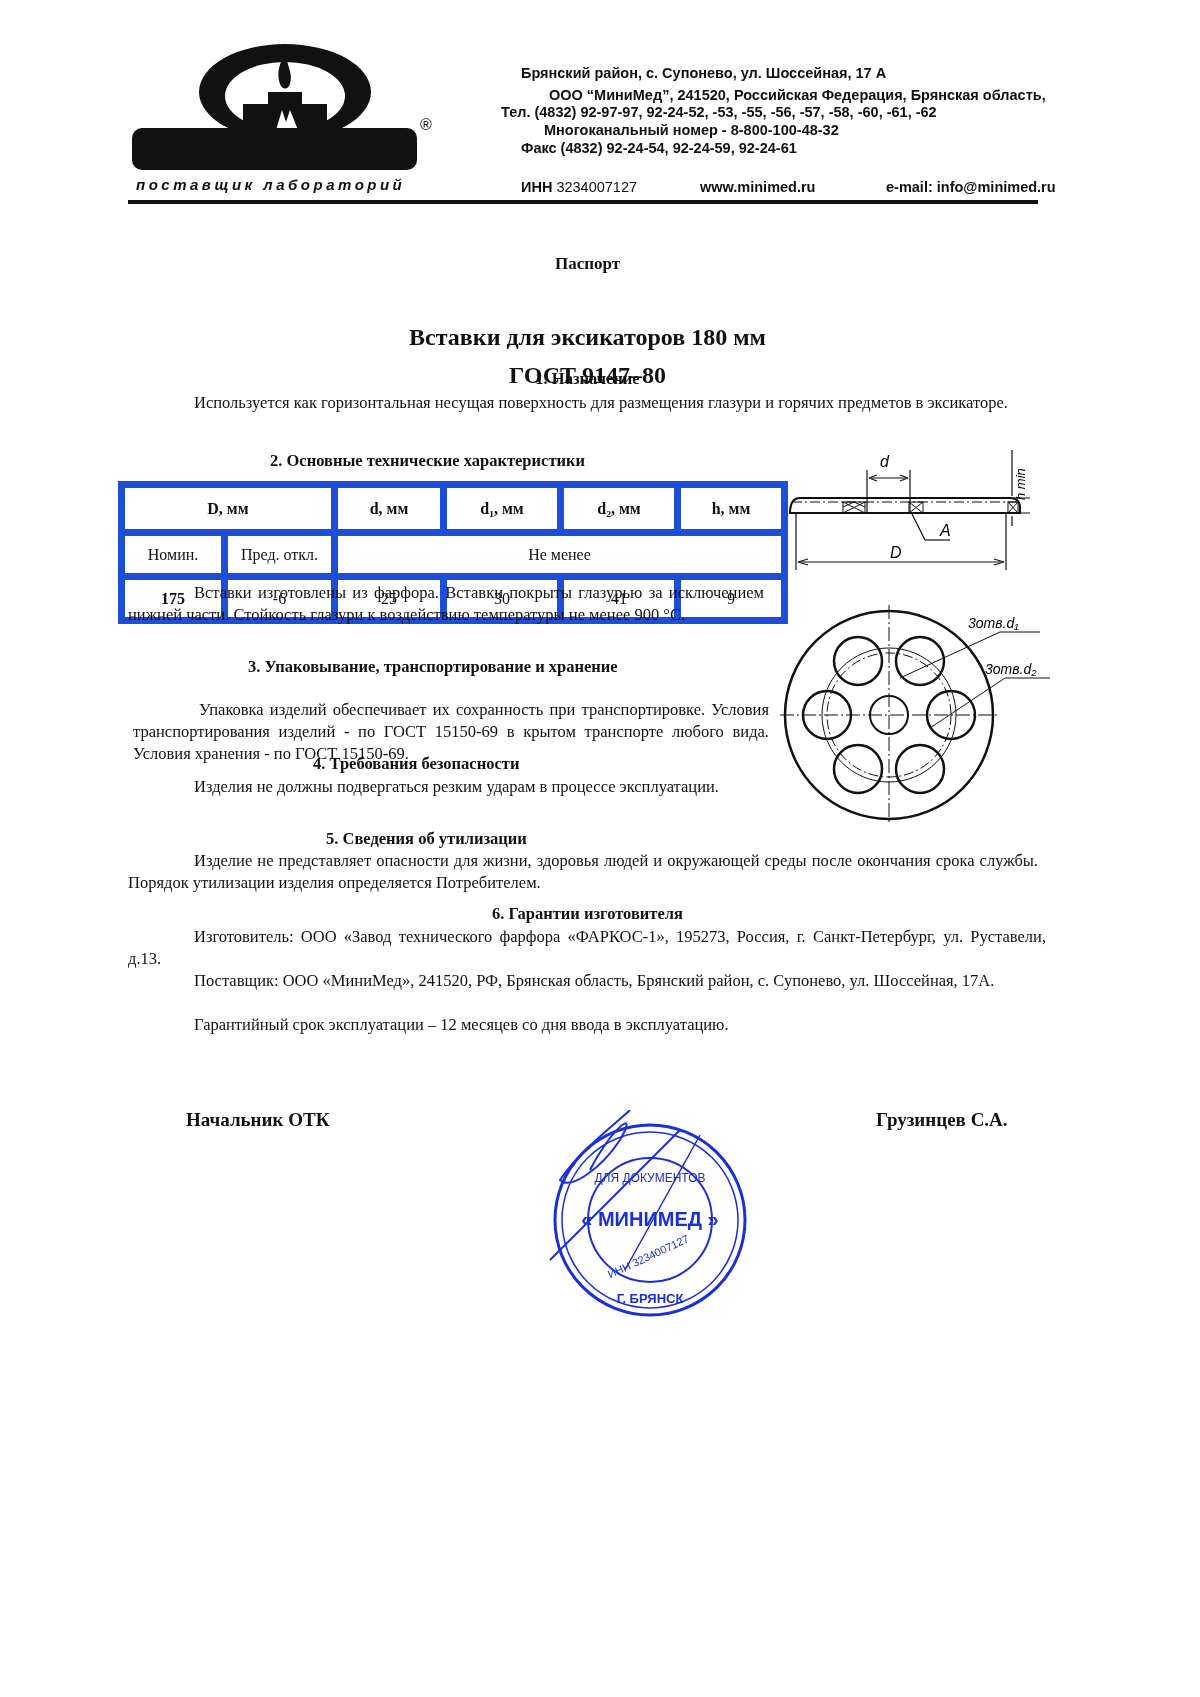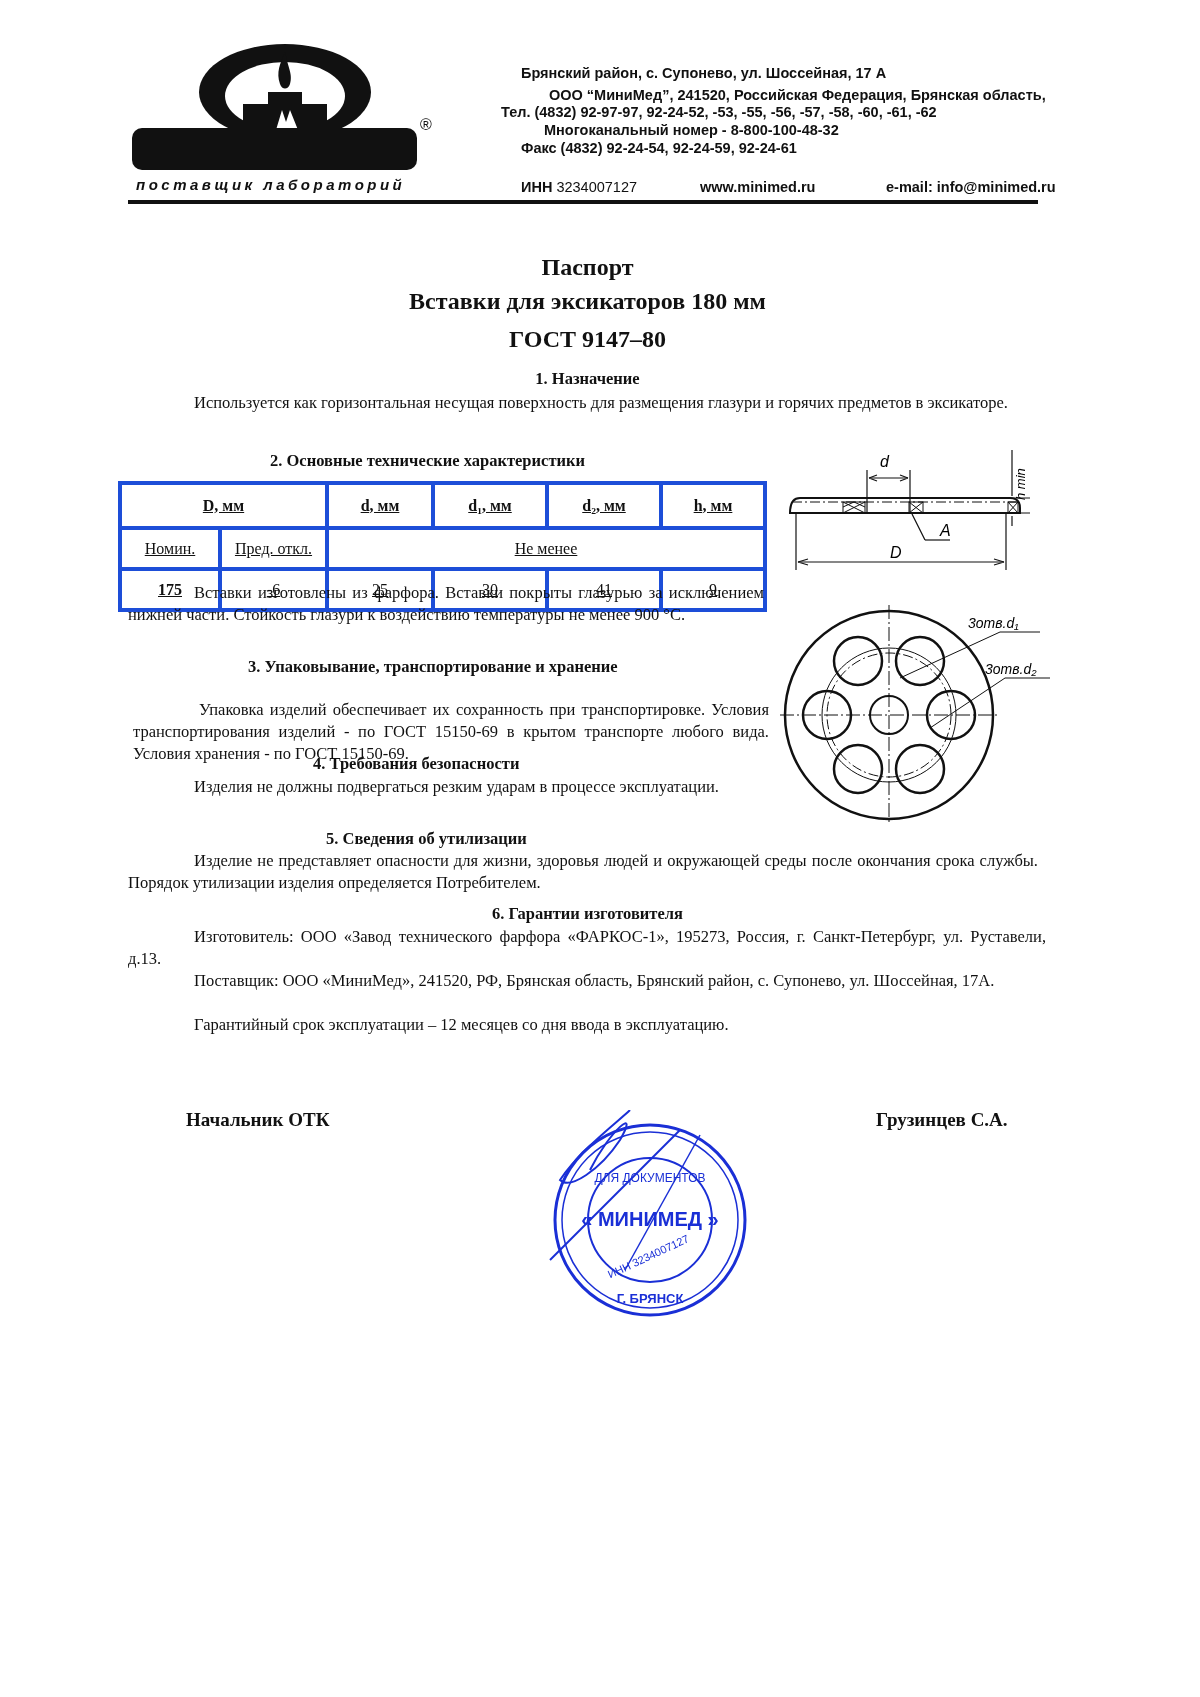--- a/index.html
+++ b/index.html
@@ -8,30 +8,30 @@
   .sans { font-family: "Liberation Sans", "DejaVu Sans", sans-serif; }
   .serif { font-family: "Liberation Serif", "DejaVu Serif", serif; }
 
   
   #logo { left: 130px; top: 40px; width: 320px; height: 160px; }
   .hdr-line { font-size: 14.5px; font-weight: bold; line-height: 18px; white-space: nowrap; }
   #header-rule { left: 128px; top: 200px; width: 910px; height: 4px; background: #111; }
 
   
   .center { text-align: center; left: 0; width: 1175px; }
-  .t-small { font-size: 24px; font-weight: bold; }
-  .t-big { font-size: 24px; font-weight: bold; }
+  .t-small { font-size: 17px; font-weight: bold; }
+  .t-big { font-size: 24px; font-weight: bold; margin-top: 36px; }
   .h-sec { font-size: 16.5px; font-weight: bold; white-space: nowrap; }
 
   .para { font-size: 16.5px; line-height: 22px; text-align: justify; }
   .para .ind { display: inline-block; width: 66px; }
 
   
   #spec-table { left: 118px; top: 451px; border-collapse: collapse; font-size: 16px; }
-  #spec-table td { border: 4px solid #1d4ed8; text-align: center; height: 37px; padding: 0; text-decoration: underline; }
+  #spec-table td { border: 7px solid #1d4ed8; text-align: center; height: 37px; padding: 0; }
   #spec-table .hdr td { height: 41px; font-weight: bold; }
 
   
   .sig { font-size: 19px; font-weight: bold; white-space: nowrap; }
 </style>
 </head>
 <body>
 
 <div class="abs" id="logo">
   <svg width="320" height="160" viewBox="0 0 320 160">

